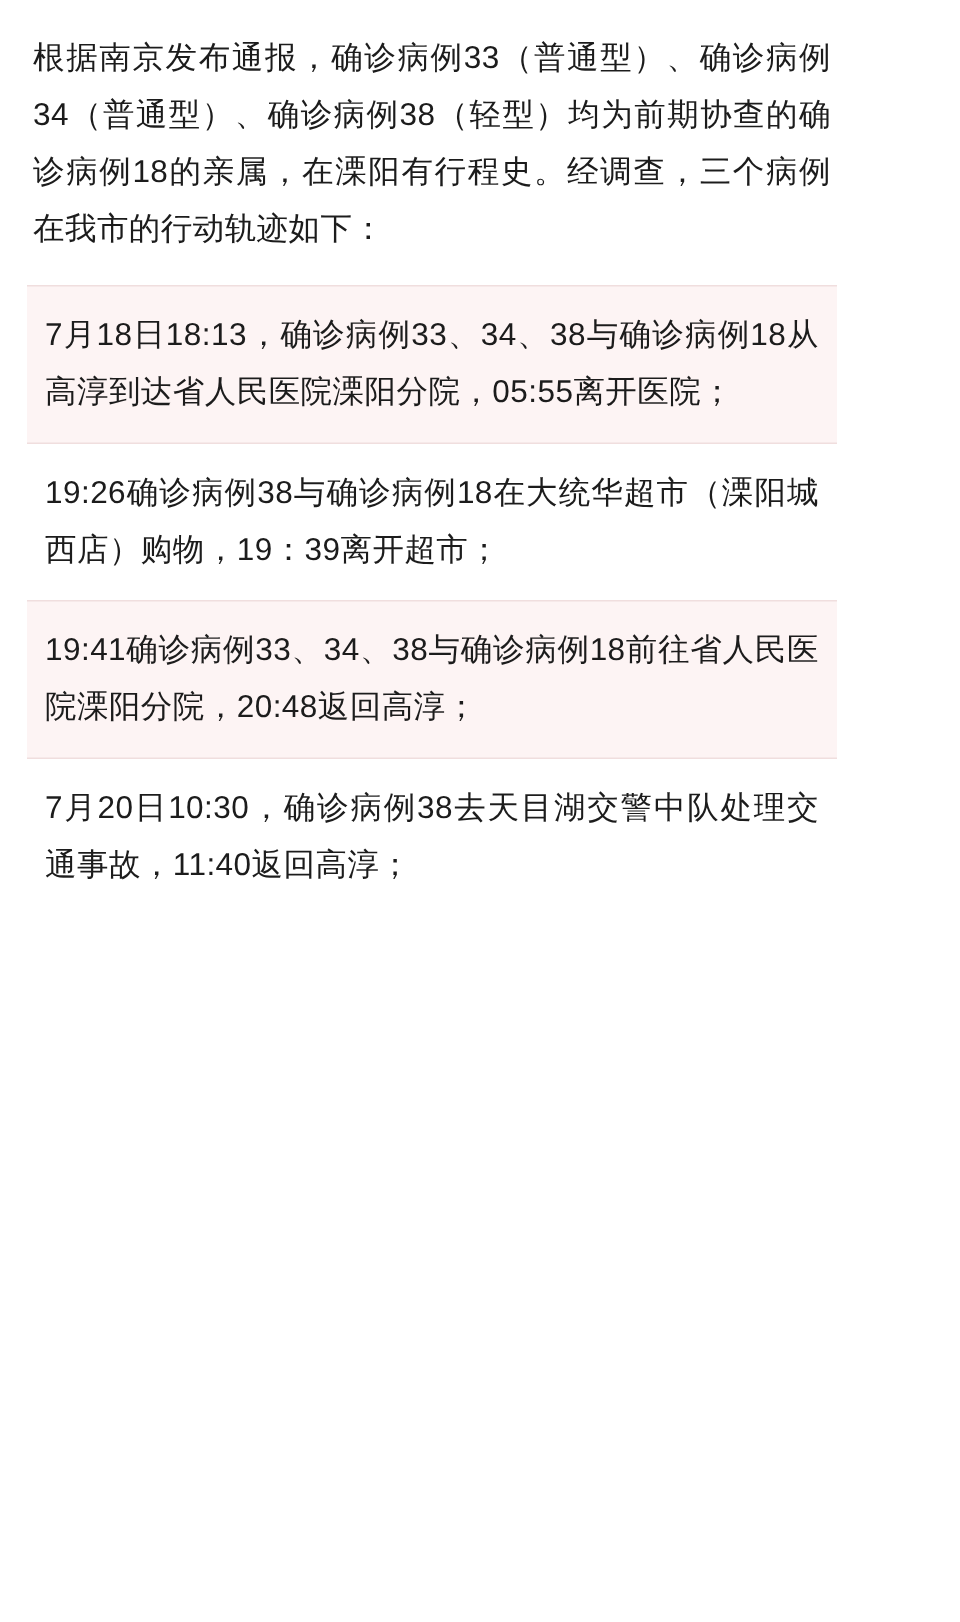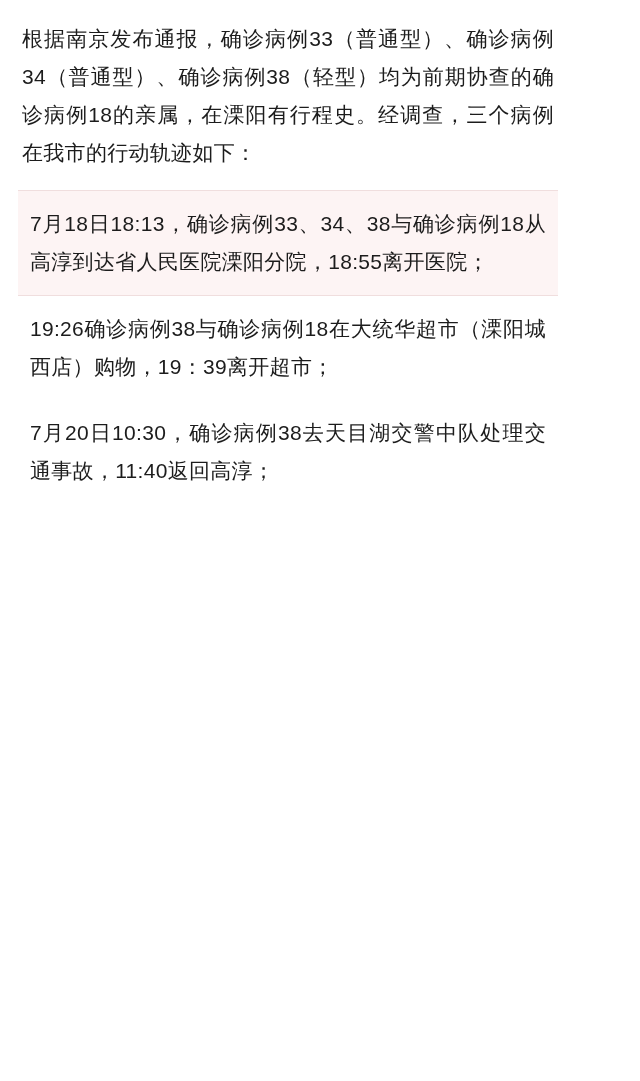--- a/index.html
+++ b/index.html
@@ -49,17 +49,18 @@
   .block.plain {
     background: #ffffff;
   }
 </style>
 </head>
 <body>
 
 <div class="page">
   <p class="intro">根据南京发布通报，确诊病例33（普通型）、确诊病例34（普通型）、确诊病例38（轻型）均为前期协查的确诊病例18的亲属，在溧阳有行程史。经调查，三个病例在我市的行动轨迹如下：</p>
   <div class="blocks">
-    <div class="block shaded">7月18日18:13，确诊病例33、34、38与确诊病例18从高淳到达省人民医院溧阳分院，18:55离开医院；</div>
+    <div class="block shaded">7月18日18:13，确诊病例33、34、38与确诊病例18从高淳到达省人民医院溧阳分院，05:55离开医院；</div>
     <div class="block plain">19:26确诊病例38与确诊病例18在大统华超市（溧阳城西店）购物，19：39离开超市；</div>
+    <div class="block shaded">19:41确诊病例33、34、38与确诊病例18前往省人民医院溧阳分院，20:48返回高淳；</div>
     <div class="block plain">7月20日10:30，确诊病例38去天目湖交警中队处理交通事故，11:40返回高淳；</div>
   </div>
 </div>
 
 </body></html>

